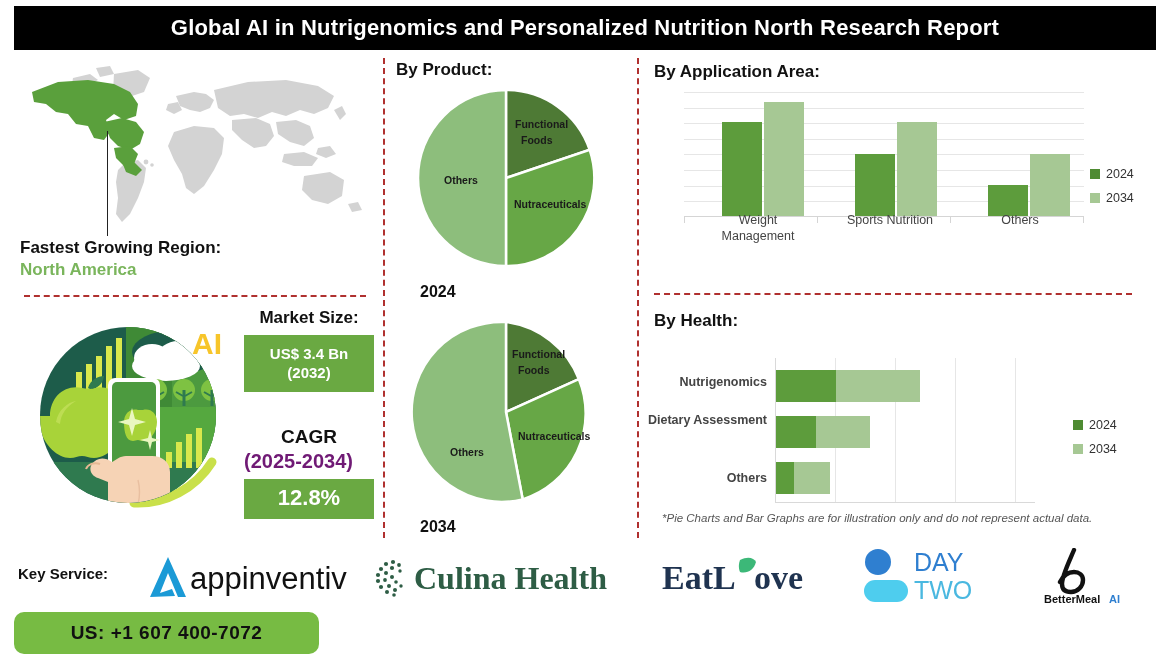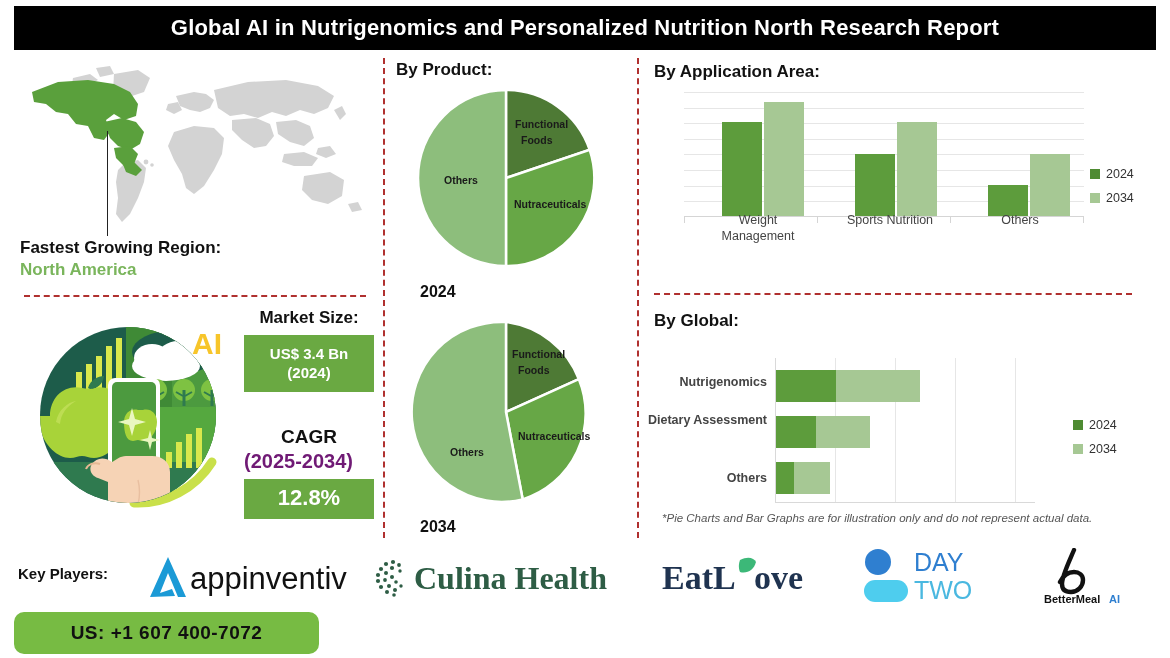--- a/index.html
+++ b/index.html
@@ -272,21 +272,21 @@
       </g>
 
       <text x="176" y="42" font-family="Liberation Sans, sans-serif" font-size="30" font-weight="bold" fill="#f7c52a">AI</text>
     </svg>
   </div>
 
   <div class="ms-block">
     <div class="ms-title">Market Size:</div>
     <div class="ms-box">
       <div>US$ 3.4 Bn</div>
-      <div>(2024)</div>
+      <div>(2032)</div>
     </div>
     <div class="cagr-title">CAGR</div>
     <div class="cagr-years">(2025-2034)</div>
     <div class="cagr-box">
       <span>12.8%</span>
     </div>
   </div>
 
   <div class="sect-head pie-head">By Product:</div>
 
@@ -364,21 +364,21 @@
     <div class="lg-row">
       <span class="sw sw2024"></span>
       <span>2024</span>
     </div>
     <div class="lg-row">
       <span class="sw sw2034"></span>
       <span>2034</span>
     </div>
   </div>
 
-  <div class="sect-head svc-head">By Global:</div>
+  <div class="sect-head svc-head">By Health:</div>
   <div class="svc-chart">
     <div class="svc-axis"></div>
     <div class="svc-vline" style="left:60px;"></div>
     <div class="svc-vline" style="left:120px;"></div>
     <div class="svc-vline" style="left:180px;"></div>
     <div class="svc-vline" style="left:240px;"></div>
     <div class="grid-line" style="bottom:0; top:auto; background:#d9d9d9;"></div>
 
     <div class="hbar-row" style="top:12px;">
       <div class="hbar y2024" style="width:60px;"></div>
@@ -407,21 +407,21 @@
       <span class="sw sw2024"></span>
       <span>2024</span>
     </div>
     <div class="lg-row">
       <span class="sw sw2034"></span>
       <span>2034</span>
     </div>
   </div>
   <div class="note">*Pie Charts and Bar Graphs are for illustration only and do not represent actual data.</div>
 
-  <div class="kp-label">Key Players:</div>
+  <div class="kp-label">Key Service:</div>
 
   <div class="logo" style="left:142px; top:553px;">
     <svg width="210" height="46" viewBox="0 0 210 46" xmlns="http://www.w3.org/2000/svg">
       <path d="M8 44 L26 4 L44 44 L36 44 L26 20 L18 40 L30 36 L33 43 L8 44 Z" fill="#1b9ad6"></path>
       <text x="48" y="36" font-family="Liberation Sans, sans-serif" font-size="31" fill="#111">appinventiv</text>
     </svg>
   </div>
 
   <div class="logo" style="left:370px; top:556px;">
     <svg width="246" height="42" viewBox="0 0 246 42" xmlns="http://www.w3.org/2000/svg">

